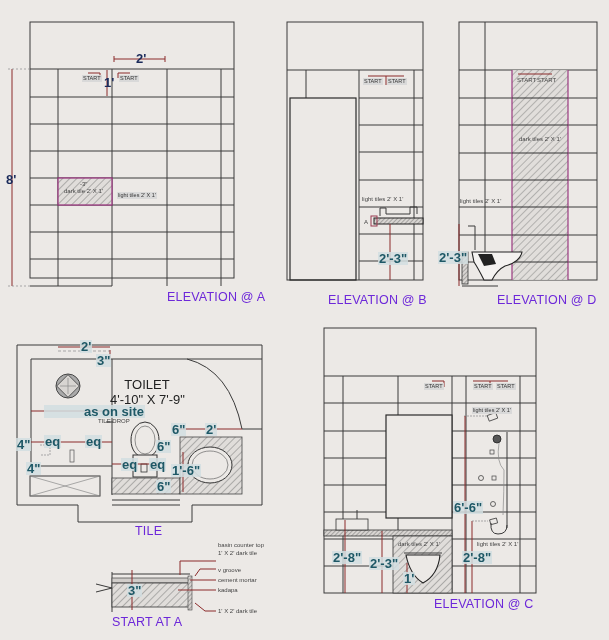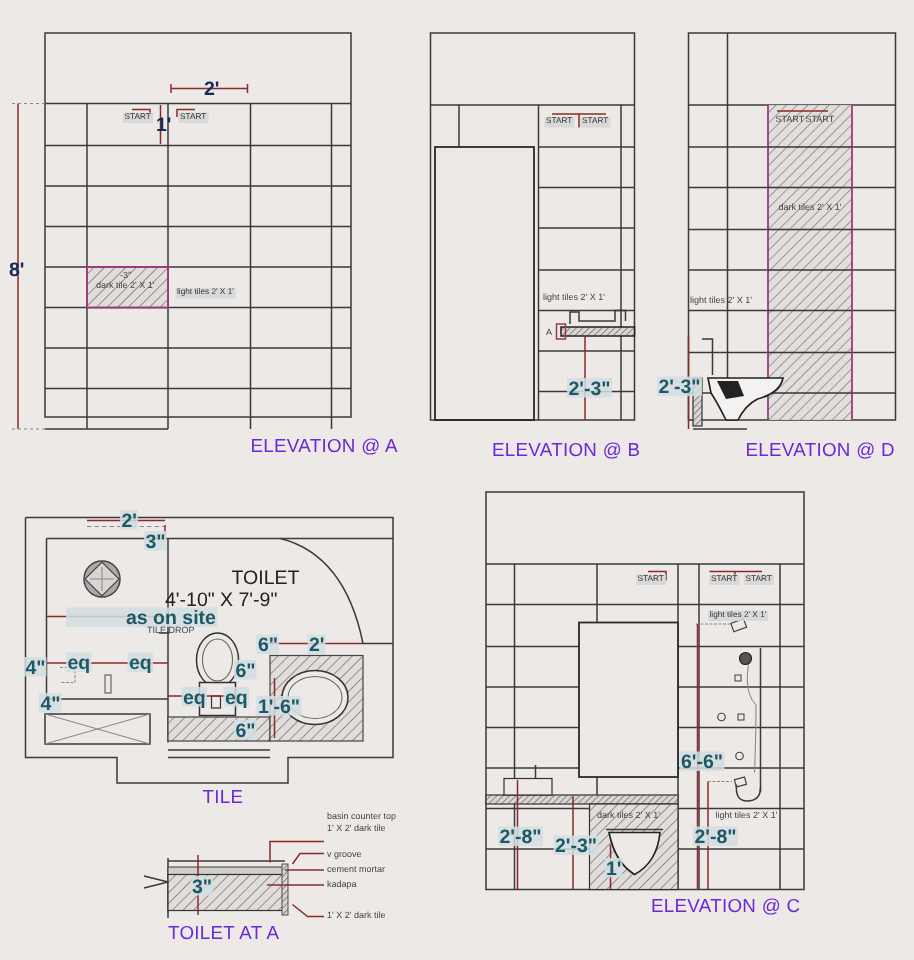--- a/index.html
+++ b/index.html
@@ -258,21 +258,21 @@
 
 <div class="lbl smallnb" style="left:517px;top:77px;">START</div>
 <div class="lbl smallnb" style="left:537px;top:77px;">START</div>
 <div class="lbl smallnb" style="left:519px;top:136px;">dark tiles 2' X 1'</div>
 <div class="lbl smallnb" style="left:460px;top:198px;">light tiles 2' X 1'</div>
 <div class="lbl dimtxt" style="left:438px;top:251px;">2'-3"</div>
 <div class="lbl title" style="left:497px;top:293px;">ELEVATION @ D</div>
 
 <div class="lbl dimtxt" style="left:80px;top:340px;">2'</div>
 <div class="lbl dimtxt" style="left:96px;top:354px;">3"</div>
-<div class="lbl room" style="left:117px;top:377px;width:60px;margin-left:30px;">TOILET</div>
+<div class="lbl room" style="left:117px;top:377px;width:60px;">TOILET</div>
 <div class="lbl room" style="left:110px;top:392px;">4'-10" X 7'-9"</div>
 <div class="lbl dimtxt" style="left:44px;top:405px;padding-left:40px;">as on site</div>
 <div class="lbl smallnb" style="left:98px;top:418px;background:transparent;">TILE DROP</div>
 <div class="lbl dimtxt" style="left:16px;top:438px;">4"</div>
 <div class="lbl dimtxt" style="left:26px;top:462px;">4"</div>
 <div class="lbl dimtxt" style="left:44px;top:435px;">eq</div>
 <div class="lbl dimtxt" style="left:85px;top:435px;">eq</div>
 <div class="lbl dimtxt" style="left:121px;top:458px;">eq</div>
 <div class="lbl dimtxt" style="left:149px;top:458px;">eq</div>
 <div class="lbl dimtxt" style="left:171px;top:423px;">6"</div>
@@ -282,21 +282,21 @@
 <div class="lbl dimtxt" style="left:156px;top:480px;">6"</div>
 <div class="lbl title" style="left:135px;top:524px;">TILE</div>
 
 <div class="lbl dimtxt" style="left:127px;top:584px;">3"</div>
 <div class="lbl smallnb" style="left:218px;top:542px;">basin counter top</div>
 <div class="lbl smallnb" style="left:218px;top:550px;">1' X 2' dark tile</div>
 <div class="lbl smallnb" style="left:218px;top:567px;">v groove</div>
 <div class="lbl smallnb" style="left:218px;top:577px;">cement mortar</div>
 <div class="lbl smallnb" style="left:218px;top:587px;">kadapa</div>
 <div class="lbl smallnb" style="left:218px;top:608px;">1' X 2' dark tile</div>
-<div class="lbl title" style="left:112px;top:615px;">TOILET AT A</div>
+<div class="lbl title" style="left:112px;top:615px;">START AT A</div>
 
 <div class="lbl small" style="left:424px;top:383px;">START</div>
 <div class="lbl small" style="left:473px;top:383px;">START</div>
 <div class="lbl small" style="left:496px;top:383px;">START</div>
 <div class="lbl small" style="left:472px;top:407px;">light tiles 2' X 1'</div>
 <div class="lbl smallnb" style="left:477px;top:541px;">light tiles 2' X 1'</div>
 <div class="lbl smallnb" style="left:398px;top:541px;">dark tiles 2' X 1'</div>
 <div class="lbl dimtxt" style="left:453px;top:501px;">6'-6"</div>
 <div class="lbl dimtxt" style="left:332px;top:551px;">2'-8"</div>
 <div class="lbl dimtxt" style="left:369px;top:557px;">2'-3"</div>

